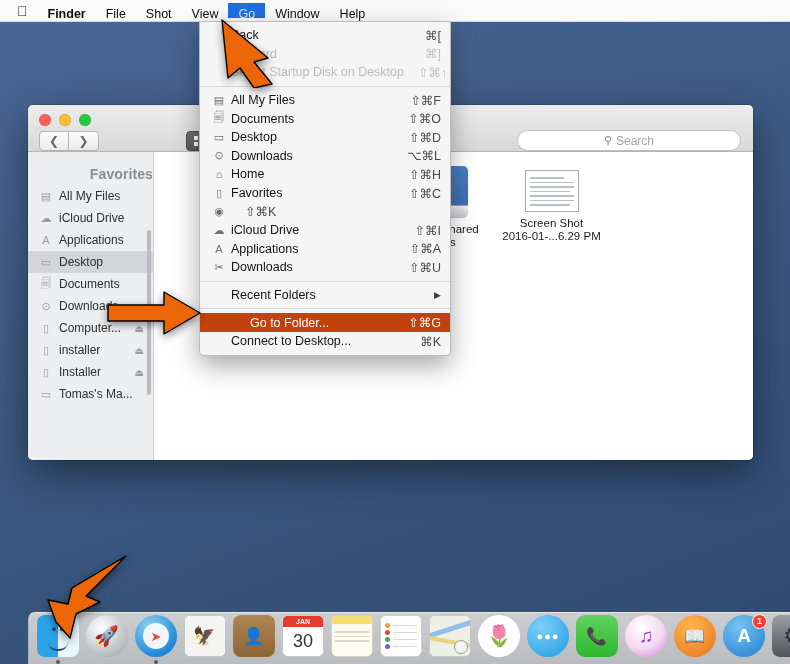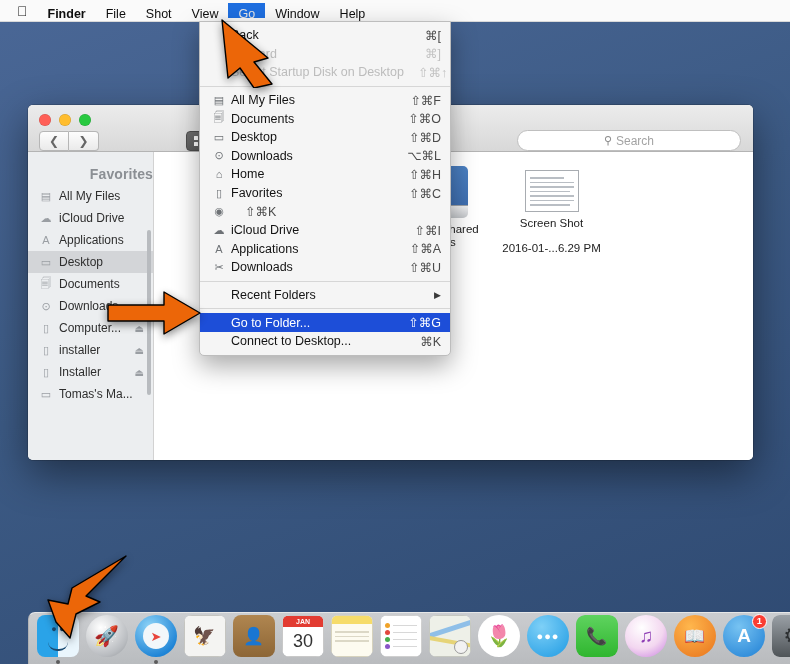--- a/index.html
+++ b/index.html
@@ -118,21 +118,21 @@
 
   
   #gomenu{
     position:absolute; left:199px; top:21px; width:252px;
     background:#f5f5f5; border:1px solid #bdbdbd; border-radius:0 0 5px 5px;
     box-shadow:0 10px 26px rgba(0,0,0,.34); z-index:60; padding:4px 0 4px;
   }
   .mi{ display:flex; align-items:center; height:18.6px;
        padding:0 9px 0 11px; font-size:12.5px; color:#131313; position:relative; }
   .mi.dis{ color:#bcbcbc; }
-  .mi.hl{ background:#1d4ed8; color:#fff; }
+  .mi.hl{ background:#c2410c; color:#fff;gap:19px; }
   .mi .ico{ width:16px; flex:0 0 16px; font-size:11px; color:#6e7276;
             display:flex; align-items:center; justify-content:center; margin-right:4px; }
   .mi.hl .ico{ color:#fff; }
   .mi .lbl{ flex:1; white-space:nowrap; }
   .mi .key{ font-size:12.5px; color:#4a4a4a; margin-left:14px; white-space:nowrap; }
   .mi.dis .key{ color:#c2c2c2; }
   .mi.hl .key{ color:#fff; }
   .mi .arrow{ font-size:9px; color:#3a3a3a; }
   .msep{ height:1px; background:#d6d6d6; margin:4px 0; }
 
@@ -284,21 +284,21 @@
           <div class="shot-ico">
             <i style="top:6px;width:34px"></i>
             <i style="top:10.5px;width:44px"></i>
             <i style="top:15px;width:44px"></i>
             <i style="top:19.5px;width:40px"></i>
             <i style="top:24px;width:44px"></i>
             <i style="top:28.5px;width:44px"></i>
             <i style="top:33px;width:40px"></i>
           </div>
           <div class="fi-label">Screen Shot</div>
-          <div class="fi-label" style="margin-top: 12px;">2016-01-...6.29 PM</div>
+          <div class="fi-label" style="margin-top: 0px;">2016-01-...6.29 PM</div>
         </div>
       </div>
   </div>
 </div>
 
 <div id="gomenu">
     <div class="mi">
       <span class="ico"></span>
       <span class="lbl">Back</span>
       <span class="key">⌘[</span>

